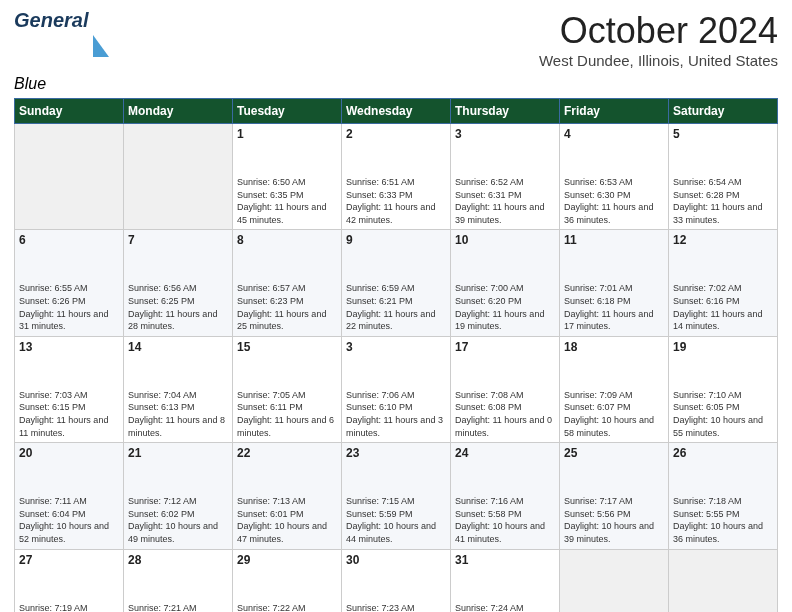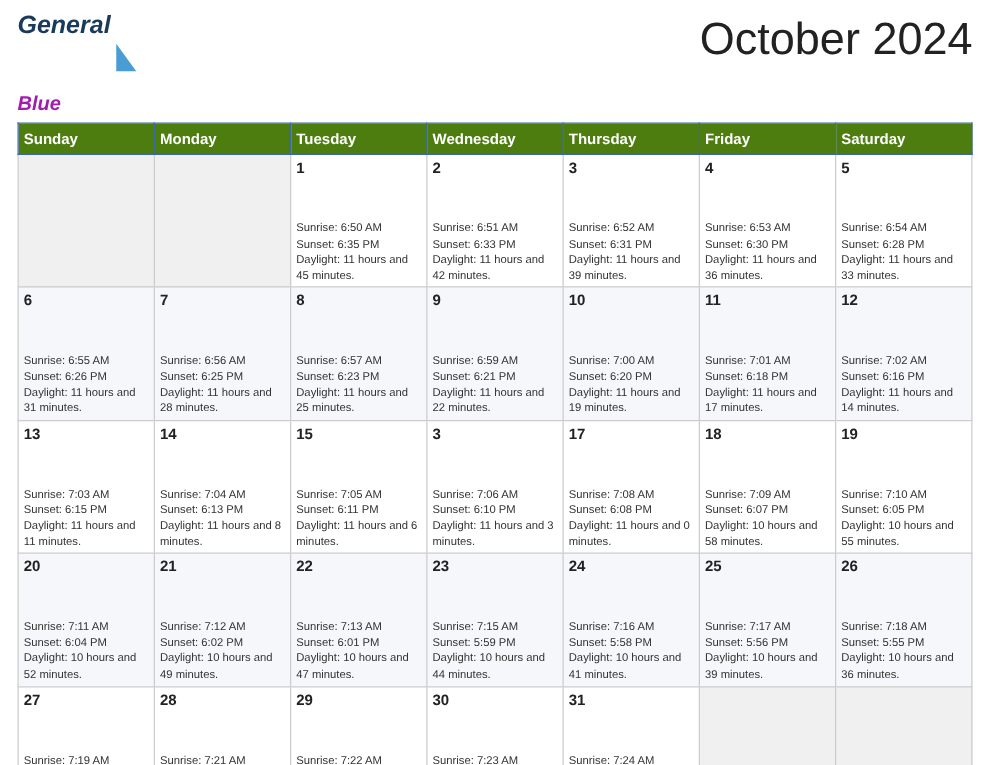--- a/index.html
+++ b/index.html
@@ -36,21 +36,21 @@
     .location {
       font-size: 15px;
       color: #444;
     }
     table {
       width: 100%;
       border-collapse: collapse;
       table-layout: fixed;
     }
     thead th {
-      background: #4d7c0f;
+      background: #14532d;
       color: #fff;
       font-size: 12px;
       font-weight: bold;
       padding: 5px 4px;
       text-align: left;
       border: 1px solid #3a6aa0;
     }
     tbody td {
       border: 1px solid #ccc;
       vertical-align: top;
@@ -86,27 +86,28 @@
   </style>
 </head>
 <body>
 
 <div class="container">
   <div class="header">
     <div class="logo">
       <div class="logo-wrapper">
         <div style="display:flex; flex-direction:column; line-height:1;gap:48px;">
           <span style="font-size:20px; font-weight:bold; color:#1a3a5c; font-style:italic;">General</span>
-          <span style="font-size:16px; font-weight:bold; color:#a21caf; font-style:italic; margin-top:-2px;">Blue</span>
+          <span style="font-size:16px; font-weight:normal; color:#000000; font-style:italic; margin-top:-2px;">Blue</span>
         </div>
         <div style="width:0; height:0; border-style:solid; border-width:22px 0 0 16px; border-color:transparent transparent transparent #4a9dd4; margin-left:3px; margin-top:-10px;"></div>
       </div>
     </div>
     <div class="title-block">
       <div class="month-title">October 2024</div>
+      <div class="location">West Dundee, Illinois, United States</div>
     </div>
   </div>
 
   <table>
     <thead>
       <tr>
       <th>Sunday</th>
           <th>Monday</th>
           <th>Tuesday</th>
           <th>Wednesday</th>

